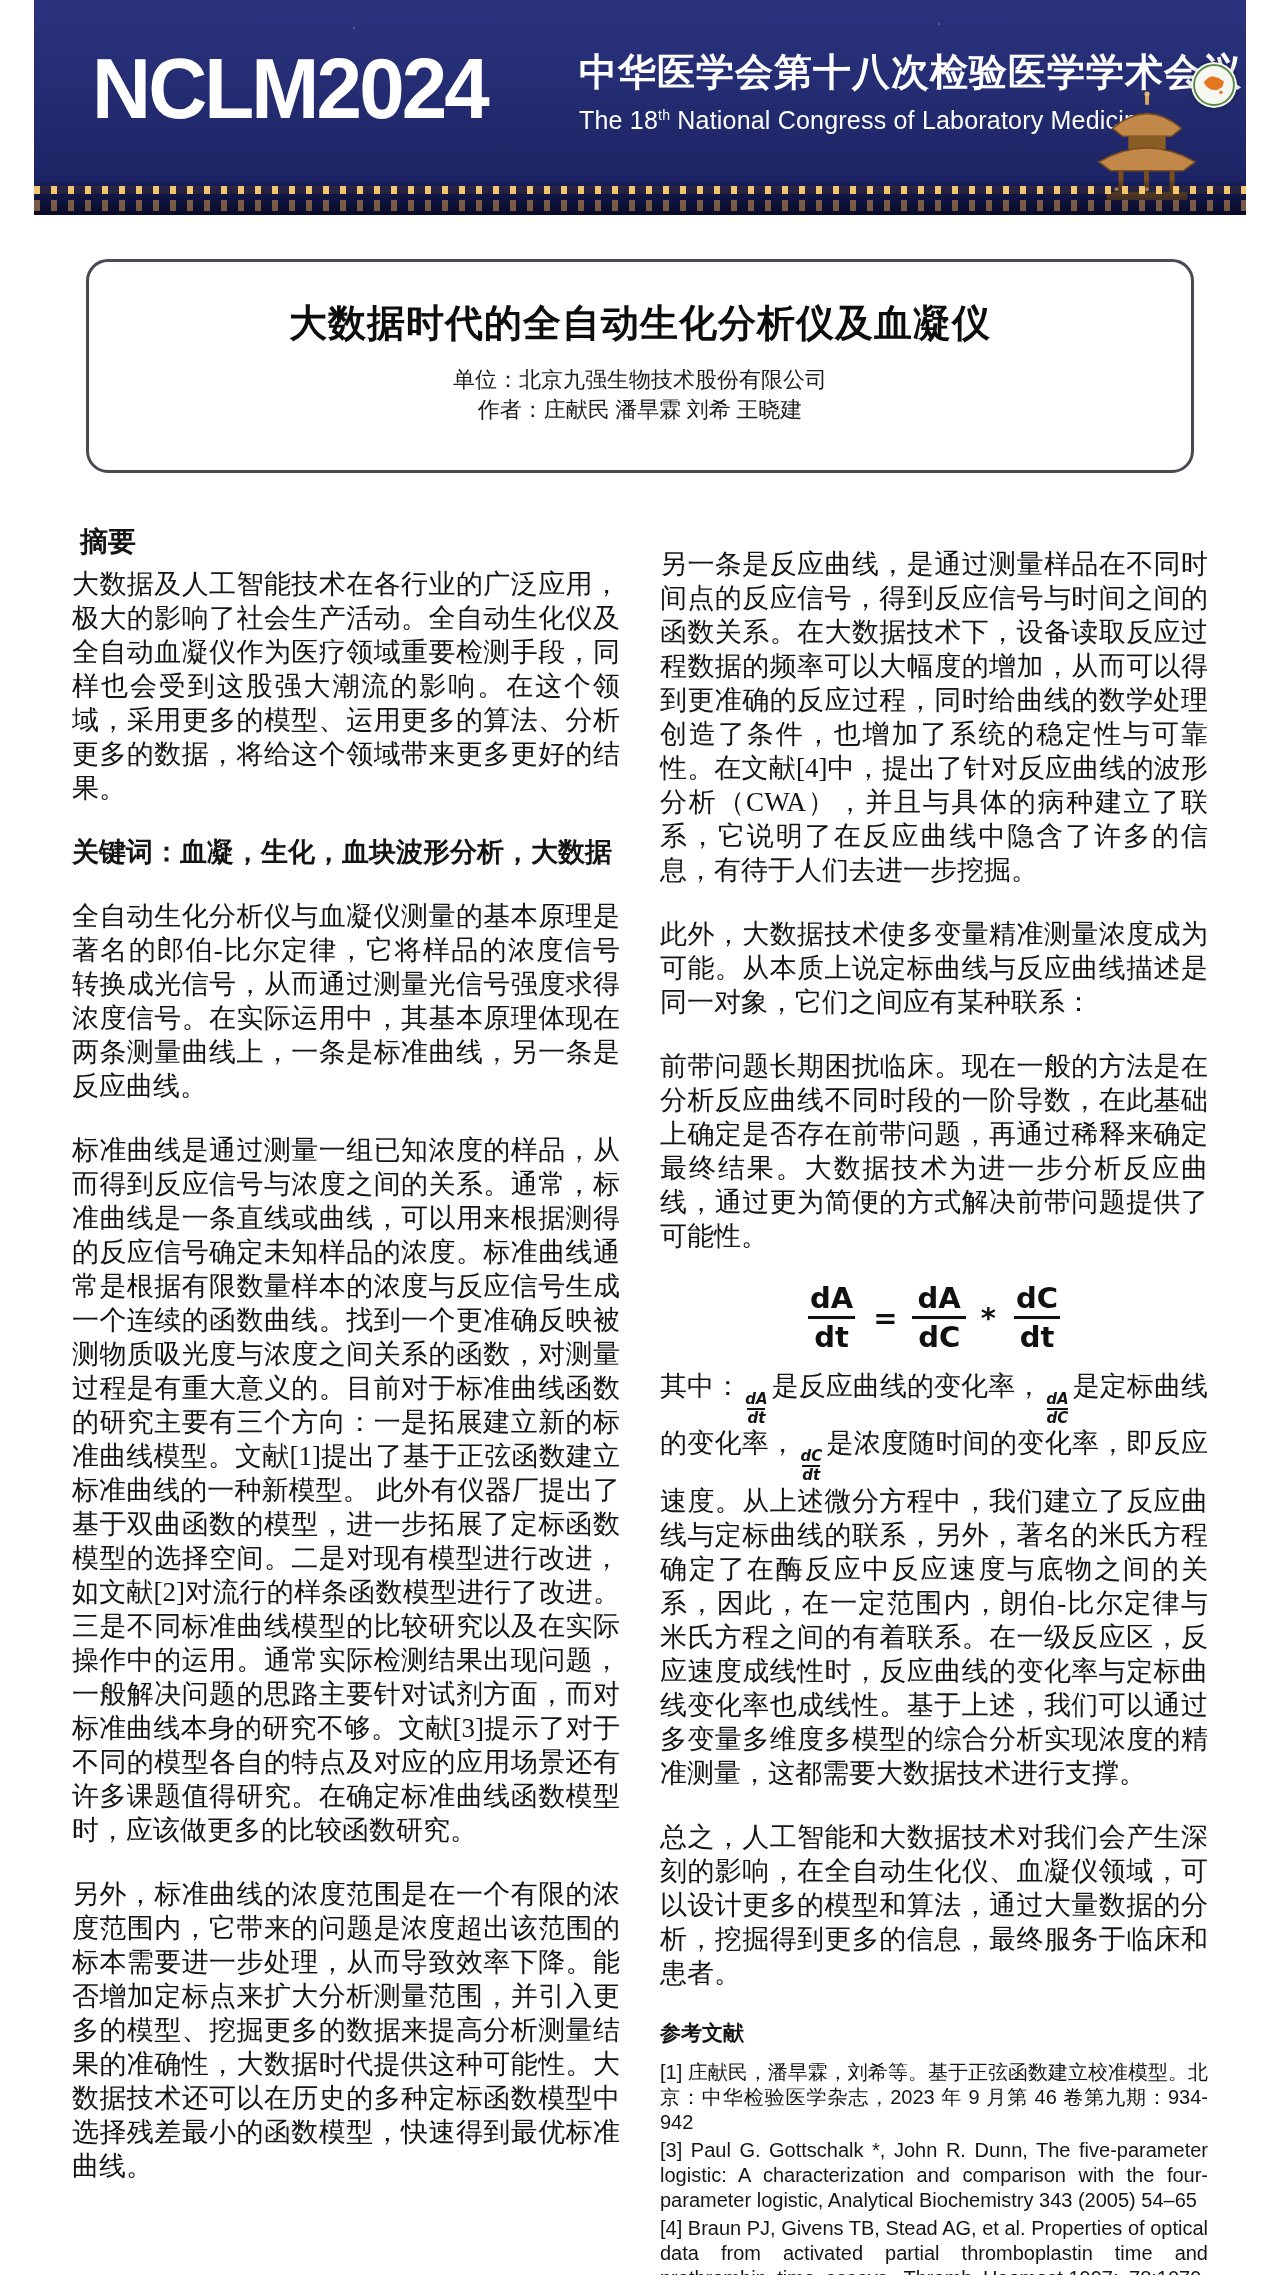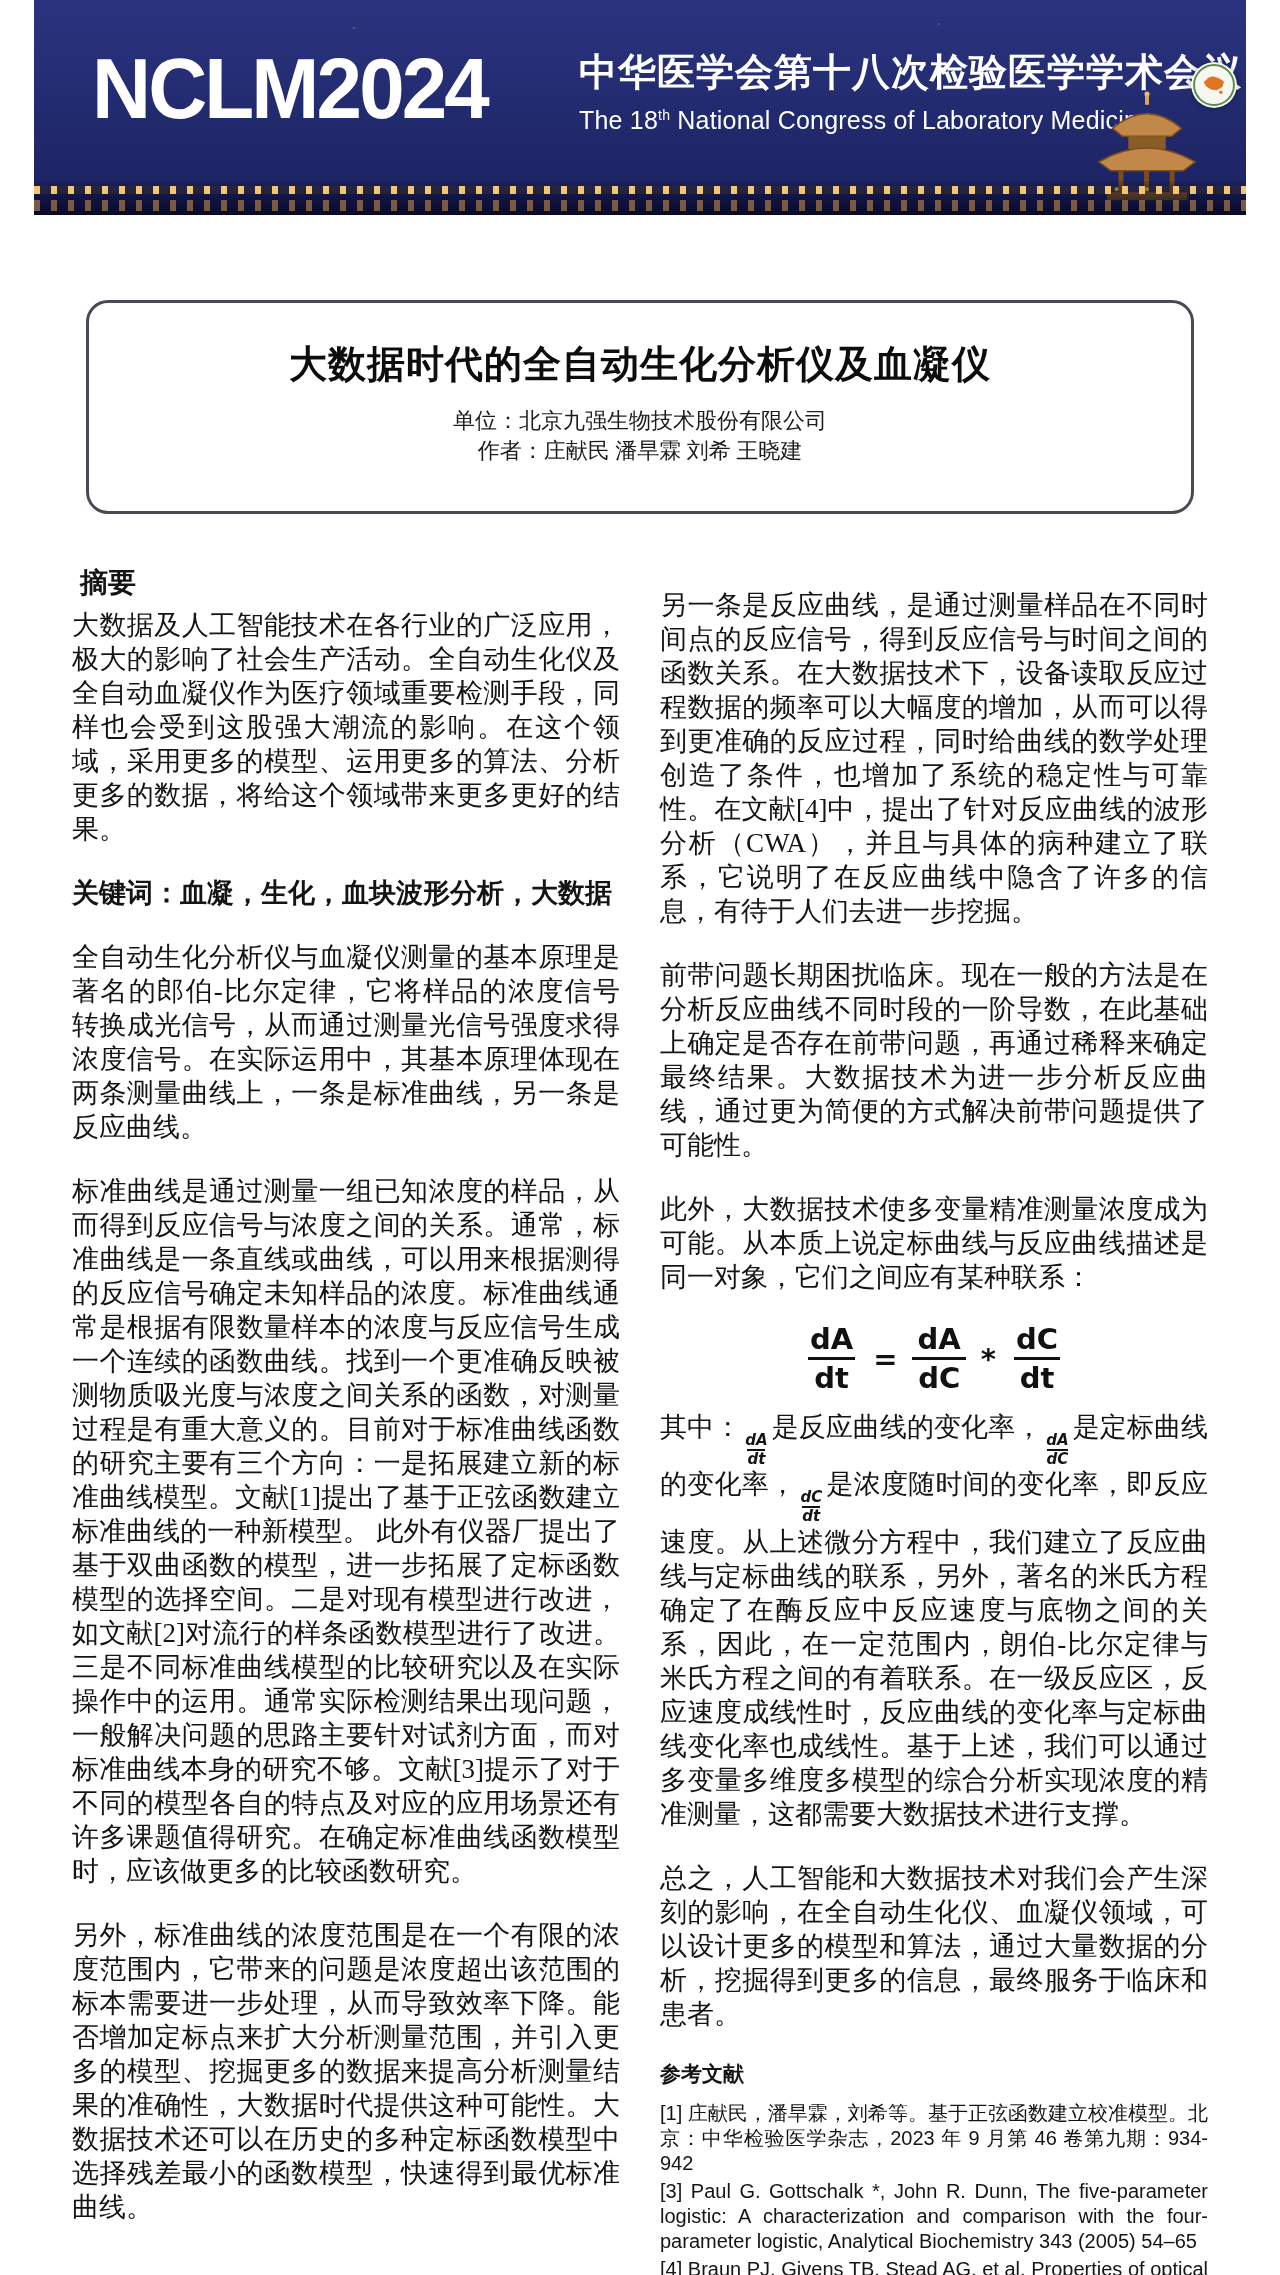--- a/index.html
+++ b/index.html
@@ -58,21 +58,21 @@
       linear-gradient(180deg, rgba(8,10,40,.15), rgba(6,8,34,.9));
     background-size: 100% 8px, 100% 11px, 100% 100%;
     background-position: 0 5px, 0 19px, 0 0;
     background-repeat: no-repeat;
   }
   .pagoda { position:absolute; right:18px; bottom:6px; width:160px; height:118px; }
 
   
   .title-box {
     width:1108px; height:214px;
-    margin:85px auto 0;
+    margin:44px auto 0;
     border:3px solid #4a4a55;
     border-radius:22px;
     text-align:center;
     padding-top:36px;
     background:#ffffff;
   }
   .title-box h1 {
     margin:0 0 16px;
     font-family:"Liberation Sans","DejaVu Sans",sans-serif;
     font-weight:bold; font-size:38px; color:#0d0d0d; letter-spacing:1px;
@@ -189,22 +189,22 @@
       <h2>摘要</h2>
       <p>大数据及人工智能技术在各行业的广泛应用，极大的影响了社会生产活动。全自动生化仪及全自动血凝仪作为医疗领域重要检测手段，同样也会受到这股强大潮流的影响。在这个领域，采用更多的模型、运用更多的算法、分析更多的数据，将给这个领域带来更多更好的结果。</p>
       <p class="keywords">关键词：血凝，生化，血块波形分析，大数据</p>
       <p>全自动生化分析仪与血凝仪测量的基本原理是著名的郎伯-比尔定律，它将样品的浓度信号转换成光信号，从而通过测量光信号强度求得浓度信号。在实际运用中，其基本原理体现在两条测量曲线上，一条是标准曲线，另一条是反应曲线。</p>
       <p>标准曲线是通过测量一组已知浓度的样品，从而得到反应信号与浓度之间的关系。通常，标准曲线是一条直线或曲线，可以用来根据测得的反应信号确定未知样品的浓度。标准曲线通常是根据有限数量样本的浓度与反应信号生成一个连续的函数曲线。找到一个更准确反映被测物质吸光度与浓度之间关系的函数，对测量过程是有重大意义的。目前对于标准曲线函数的研究主要有三个方向：一是拓展建立新的标准曲线模型。文献[1]提出了基于正弦函数建立标准曲线的一种新模型。 此外有仪器厂提出了基于双曲函数的模型，进一步拓展了定标函数模型的选择空间。二是对现有模型进行改进，如文献[2]对流行的样条函数模型进行了改进。三是不同标准曲线模型的比较研究以及在实际操作中的运用。通常实际检测结果出现问题，一般解决问题的思路主要针对试剂方面，而对标准曲线本身的研究不够。文献[3]提示了对于不同的模型各自的特点及对应的应用场景还有许多课题值得研究。在确定标准曲线函数模型时，应该做更多的比较函数研究。</p>
       <p>另外，标准曲线的浓度范围是在一个有限的浓度范围内，它带来的问题是浓度超出该范围的标本需要进一步处理，从而导致效率下降。能否增加定标点来扩大分析测量范围，并引入更多的模型、挖掘更多的数据来提高分析测量结果的准确性，大数据时代提供这种可能性。大数据技术还可以在历史的多种定标函数模型中选择残差最小的函数模型，快速得到最优标准曲线。</p>
     </div>
 
     <div class="col right">
       <p>另一条是反应曲线，是通过测量样品在不同时间点的反应信号，得到反应信号与时间之间的函数关系。在大数据技术下，设备读取反应过程数据的频率可以大幅度的增加，从而可以得到更准确的反应过程，同时给曲线的数学处理创造了条件，也增加了系统的稳定性与可靠性。在文献[4]中，提出了针对反应曲线的波形分析（CWA），并且与具体的病种建立了联系，它说明了在反应曲线中隐含了许多的信息，有待于人们去进一步挖掘。</p>
+      <p>此外，大数据技术使多变量精准测量浓度成为可能。从本质上说定标曲线与反应曲线描述是同一对象，它们之间应有某种联系：</p>
       <p>前带问题长期困扰临床。现在一般的方法是在分析反应曲线不同时段的一阶导数，在此基础上确定是否存在前带问题，再通过稀释来确定最终结果。大数据技术为进一步分析反应曲线，通过更为简便的方式解决前带问题提供了可能性。</p>
-      <p>此外，大数据技术使多变量精准测量浓度成为可能。从本质上说定标曲线与反应曲线描述是同一对象，它们之间应有某种联系：</p>
 
       <div class="formula">
         <span class="frac">
           <span class="num">dA</span>
           <span class="den">dt</span>
         </span>
         <span>=</span>
         <span class="frac">
           <span class="num">dA</span>
           <span class="den">dC</span>

